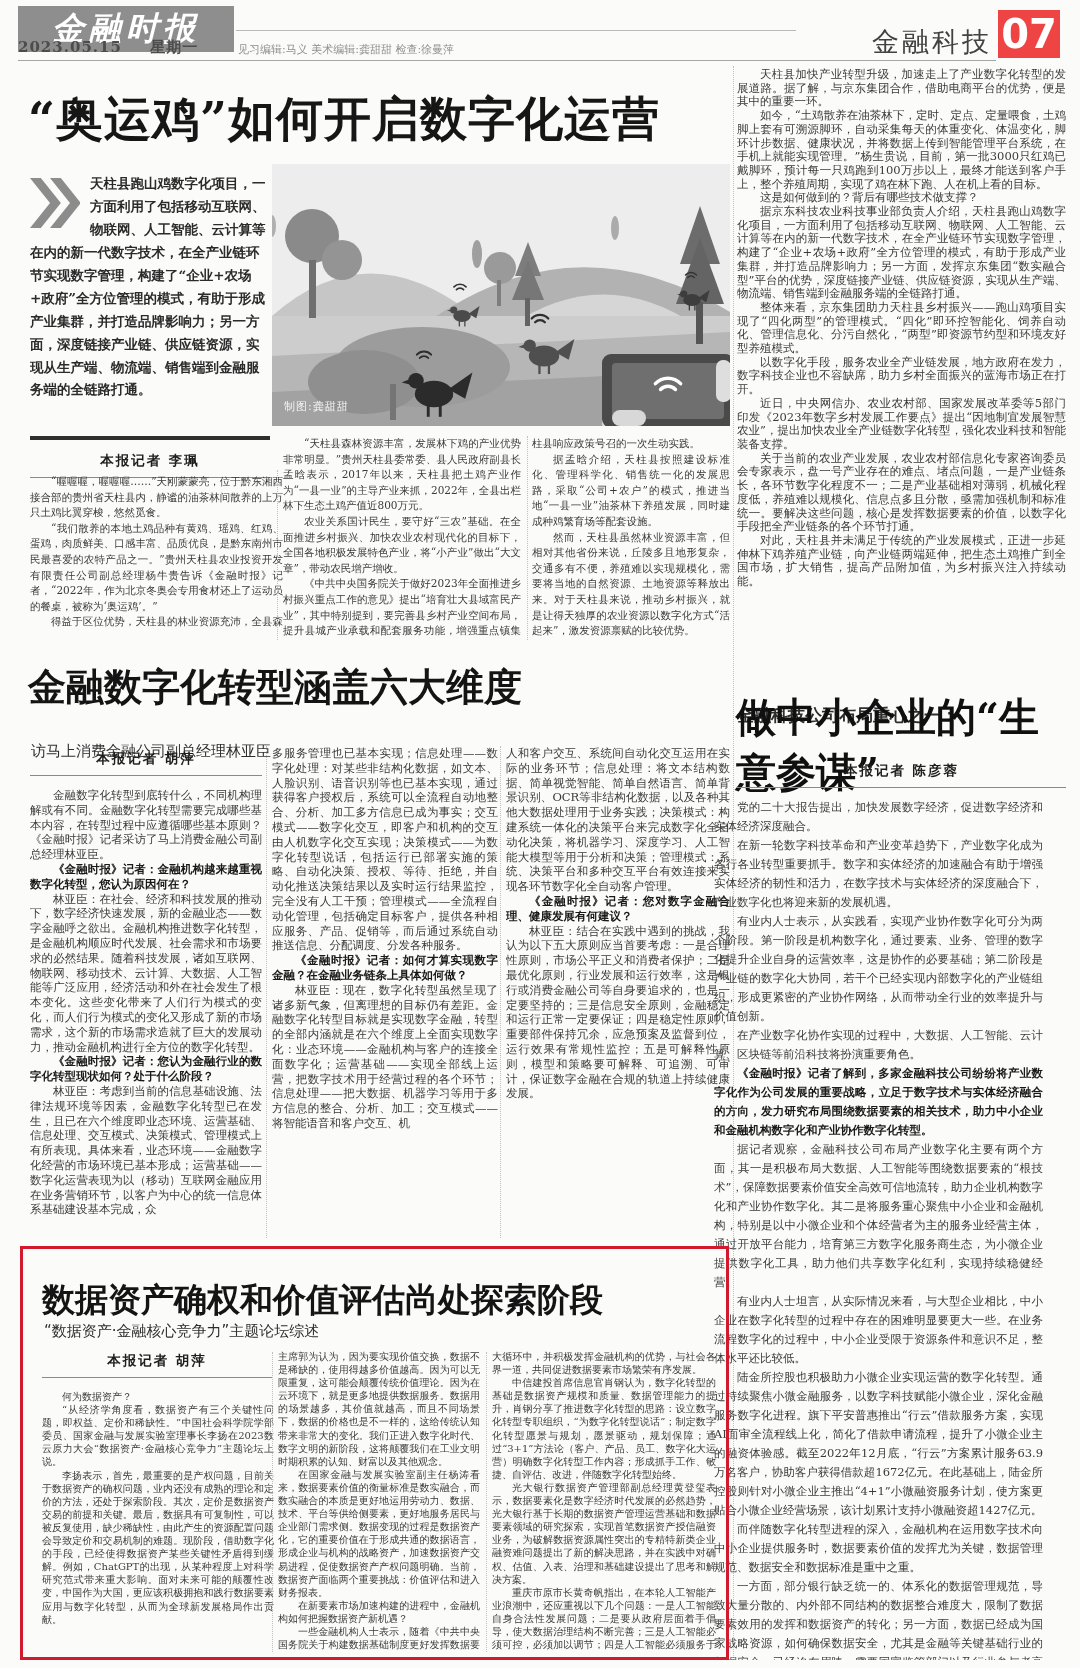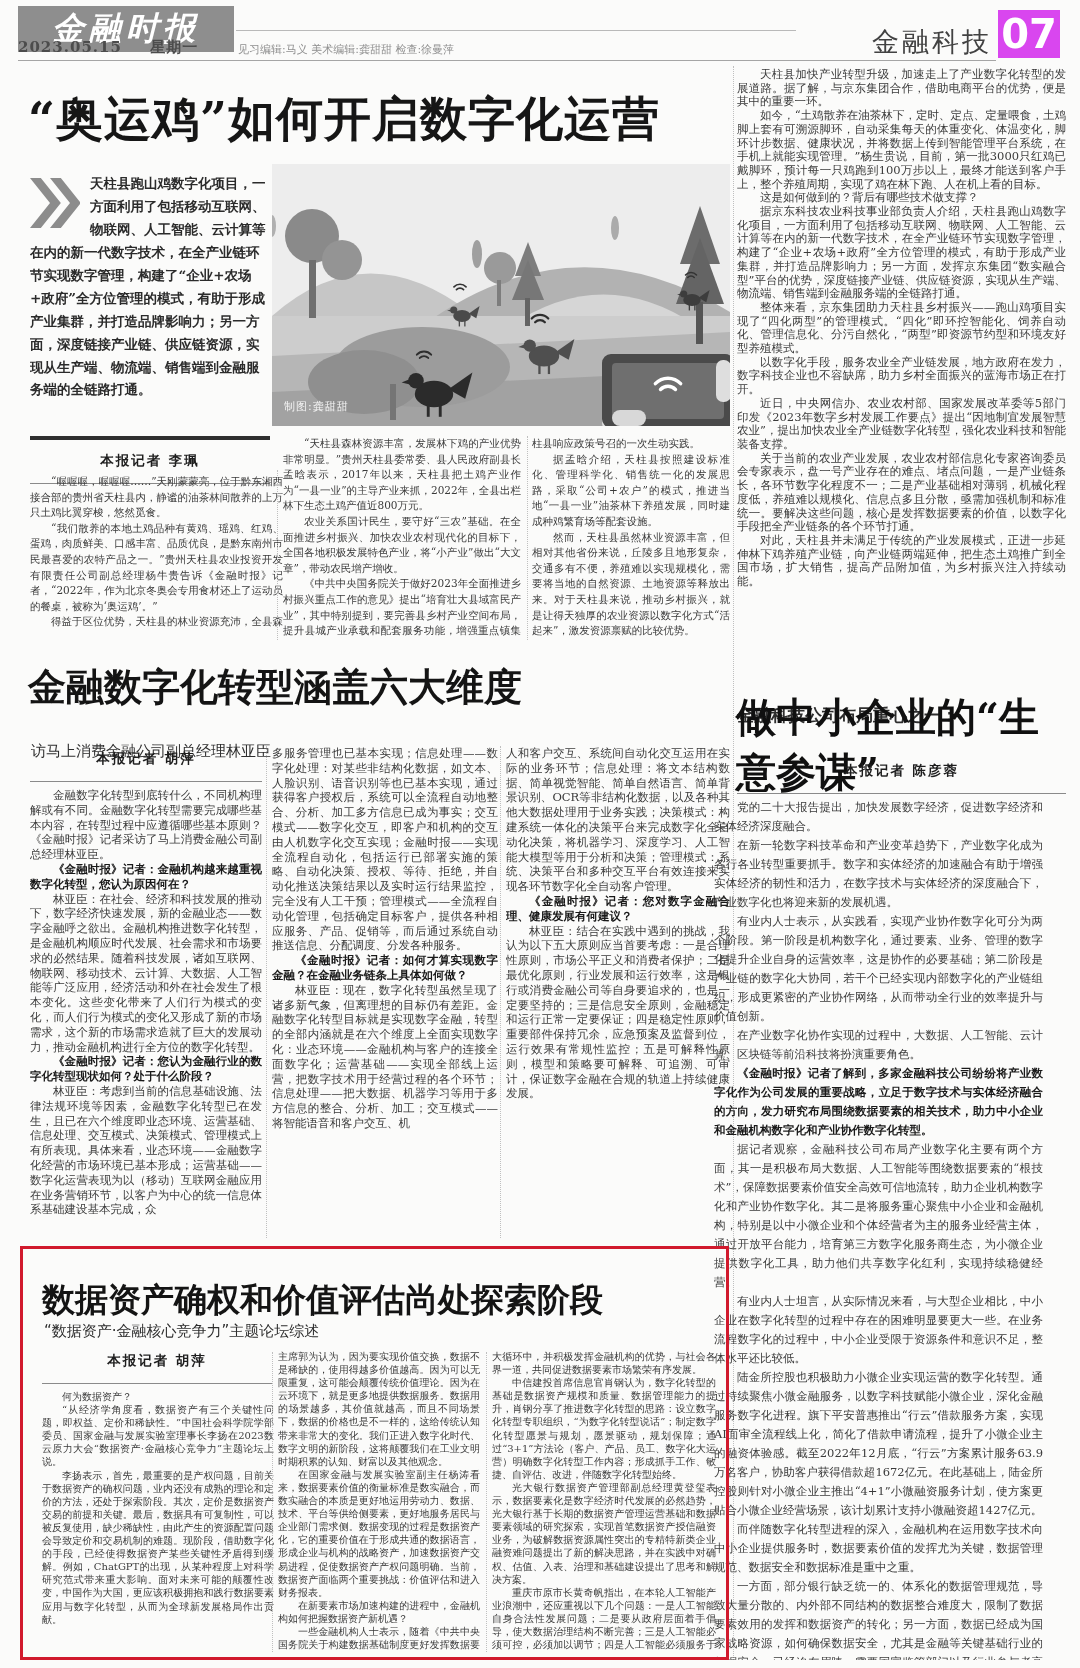--- a/index.html
+++ b/index.html
@@ -12,38 +12,38 @@
   .logo-box { left:18px; top:6px; width:216px; height:46px; background:#8e8e8e; color:#fff;
     display:flex; align-items:center; justify-content:center; font-style:italic; font-weight:700;
     font-size:32px; letter-spacing:5px; font-family:"DejaVu Serif",serif; }
   .hline-a { left:236px; top:30px; width:560px; border-top:1px solid #b9b9b9; }
   .hline-b { left:18px; top:60px; width:978px; border-top:1px solid #a5a5a5; }
   .date-row { left:18px; top:38px; font-size:15px; font-weight:700; color:#4c4c4c; letter-spacing:1px; }
   .weekday { margin-left:22px; }
   .editors { left:238px; top:42px; font-size:11px; color:#8f8f8f; font-family:"DejaVu Sans",sans-serif; }
   .section-title { left:872px; top:24px; width:120px; font-size:27px; color:#424242; letter-spacing:3px;
     font-family:"DejaVu Sans","Liberation Sans",sans-serif; }
-  .page-box { left:998px; top:10px; width:62px; height:48px; background:#d946ef; color:#fff;
+  .page-box { left:998px; top:10px; width:62px; height:48px; background:#ef4444; color:#fff;
     display:flex; align-items:center; justify-content:center; font:700 40px "DejaVu Sans",sans-serif; }
 
   
   .vdot { border-left:1px dotted #bfbfbf; width:0; }
 
   
   .h-main { left:28px; top:88px; width:700px; font-size:47px; font-weight:700; color:#161616; letter-spacing:1px; }
   .h-mid  { left:28px; top:662px; width:640px; font-size:38px; font-weight:700; color:#141414; }
   .sub-mid { left:31px; top:714px; font-size:15px; color:#2e2e2e; font-family:"DejaVu Sans",sans-serif;margin-top:28px; }
   .kicker { left:737px; top:664px; font:700 17px "DejaVu Sans",sans-serif; color:#2e2e2e;margin-top:40px; }
   .h-right { left:736px; top:690px; width:332px; font-size:40px; font-weight:700; color:#101010; }
   .h-bot { left:42px; top:1278px; width:660px; font-size:33px; font-weight:700; color:#141414; }
   .sub-bot { left:44px; top:1322px; font-size:15px; color:#2d2d2d; font-family:"DejaVu Sans",sans-serif; }
 
   
   .byline { text-align:center; font-weight:700; font-size:13.5px; color:#1e1e1e;
-    border-bottom:1px solid #8a8a8a; padding-bottom:13px; letter-spacing:2px; }
+    border-bottom:1px solid #8a8a8a; padding-bottom:7px; letter-spacing:2px; }
   .byline1 { left:30px; top:452px; width:240px; }
   .byline2 { left:30px; top:750px; width:232px; }
   .byline3 { left:737px; top:762px; width:329px; }
   .byline4 { left:42px; top:1352px; width:230px; }
 
   
   .intro-box { left:30px; top:172px; width:240px; height:268px; border-bottom:4px solid #2f2f2f; overflow:hidden; }
   .intro-box svg { float:left; width:50px; height:54px; margin:4px 10px 2px 0; }
   .intro-text { font-size:13.5px; font-weight:700; color:#2b2b2b; line-height:1.7; text-align:justify; }
 
@@ -198,21 +198,21 @@
   <div class="abs sub-mid">访马上消费金融公司副总经理林亚臣</div>
   <div class="abs byline byline2">本报记者 胡萍</div>
   <div class="abs col mcol m1">
       <p>金融数字化转型到底转什么，不同机构理解或有不同。金融数字化转型需要完成哪些基本内容，在转型过程中应遵循哪些基本原则？《金融时报》记者采访了马上消费金融公司副总经理林亚臣。</p>
       <p class="q">《金融时报》记者：金融机构越来越重视数字化转型，您认为原因何在？</p>
       <p>林亚臣：在社会、经济和科技发展的推动下，数字经济快速发展，新的金融业态——数字金融呼之欲出。金融机构推进数字化转型，是金融机构顺应时代发展、社会需求和市场要求的必然结果。随着科技发展，诸如互联网、物联网、移动技术、云计算、大数据、人工智能等广泛应用，经济活动和外在社会发生了根本变化。这些变化带来了人们行为模式的变化，而人们行为模式的变化又形成了新的市场需求，这个新的市场需求造就了巨大的发展动力，推动金融机构进行全方位的数字化转型。</p>
       <p class="q">《金融时报》记者：您认为金融行业的数字化转型现状如何？处于什么阶段？</p>
       <p>林亚臣：考虑到当前的信息基础设施、法律法规环境等因素，金融数字化转型已在发生，且已在六个维度即业态环境、运营基础、信息处理、交互模式、决策模式、管理模式上有所表现。具体来看，业态环境——金融数字化经营的市场环境已基本形成；运营基础——数字化运营表现为以（移动）互联网金融应用在业务营销环节，以客户为中心的统一信息体系基础建设基本完成，众</p>
     </div>
   <div class="abs col mcol m2" data-cont-first="true">
-      <p>多服务管理也已基本实现；信息处理——数字化处理：对某些非结构化数据，如文本、人脸识别、语音识别等也已基本实现，通过获得客户授权后，系统可以全流程自动地整合、分析、加工多方信息已成为事实；交互模式——数字化交互，即客户和机构的交互由人机数字化交互实现；金融时报——实现全流程自动化，包括运行已部署实施的策略、自动化决策、授权、等待、拒绝，并自动化推送决策结果以及实时运行结果监控，完全没有人工干预；管理模式——全流程自动化管理，包括确定目标客户，提供各种相应服务、产品、促销等，而后通过系统自动推送信息、分配调度、分发各种服务。</p>
+      <p>多服务管理也已基本实现；信息处理——数字化处理：对某些非结构化数据，如文本、人脸识别、语音识别等也已基本实现，通过获得客户授权后，系统可以全流程自动地整合、分析、加工多方信息已成为事实；交互模式——数字化交互，即客户和机构的交互由人机数字化交互实现；决策模式——为数字化转型说话，包括运行已部署实施的策略、自动化决策、授权、等待、拒绝，并自动化推送决策结果以及实时运行结果监控，完全没有人工干预；管理模式——全流程自动化管理，包括确定目标客户，提供各种相应服务、产品、促销等，而后通过系统自动推送信息、分配调度、分发各种服务。</p>
       <p class="q">《金融时报》记者：如何才算实现数字金融？在金融业务链条上具体如何做？</p>
       <p>林亚臣：现在，数字化转型虽然呈现了诸多新气象，但离理想的目标仍有差距。金融数字化转型目标就是实现数字金融，转型的全部内涵就是在六个维度上全面实现数字化：业态环境——金融机构与客户的连接全面数字化；运营基础——实现全部线上运营，把数字技术用于经营过程的各个环节；信息处理——把大数据、机器学习等用于多方信息的整合、分析、加工；交互模式——将智能语音和客户交互、机</p>
     </div>
   <div class="abs col mcol m3" data-cont-first="true">
       <p>人和客户交互、系统间自动化交互运用在实际的业务环节；信息处理：将文本结构数据、简单视觉智能、简单自然语言、简单背景识别、OCR等非结构化数据，以及各种其他大数据处理用于业务实践；决策模式：构建系统一体化的决策平台来完成数字化全自动化决策，将机器学习、深度学习、人工智能大模型等用于分析和决策；管理模式：系统、决策平台和多种交互平台有效连接来实现各环节数字化全自动客户管理。</p>
       <p class="q">《金融时报》记者：您对数字金融合理、健康发展有何建议？</p>
       <p>林亚臣：结合在实践中遇到的挑战，我认为以下五大原则应当首要考虑：一是合理性原则，市场公平正义和消费者保护；二是最优化原则，行业发展和运行效率，这是银行或消费金融公司等自身要追求的，也是一定要坚持的；三是信息安全原则，金融稳定和运行正常一定要保证；四是稳定性原则，重要部件保持冗余，应急预案及监督到位，运行效果有常规性监控；五是可解释性原则，模型和策略要可解释、可追溯、可审计，保证数字金融在合规的轨道上持续健康发展。</p>
     </div>
   <div class="abs vdot" style="left:266px; top:746px; height:492px;"></div>
   <div class="abs vdot" style="left:500px; top:746px; height:492px;"></div>

